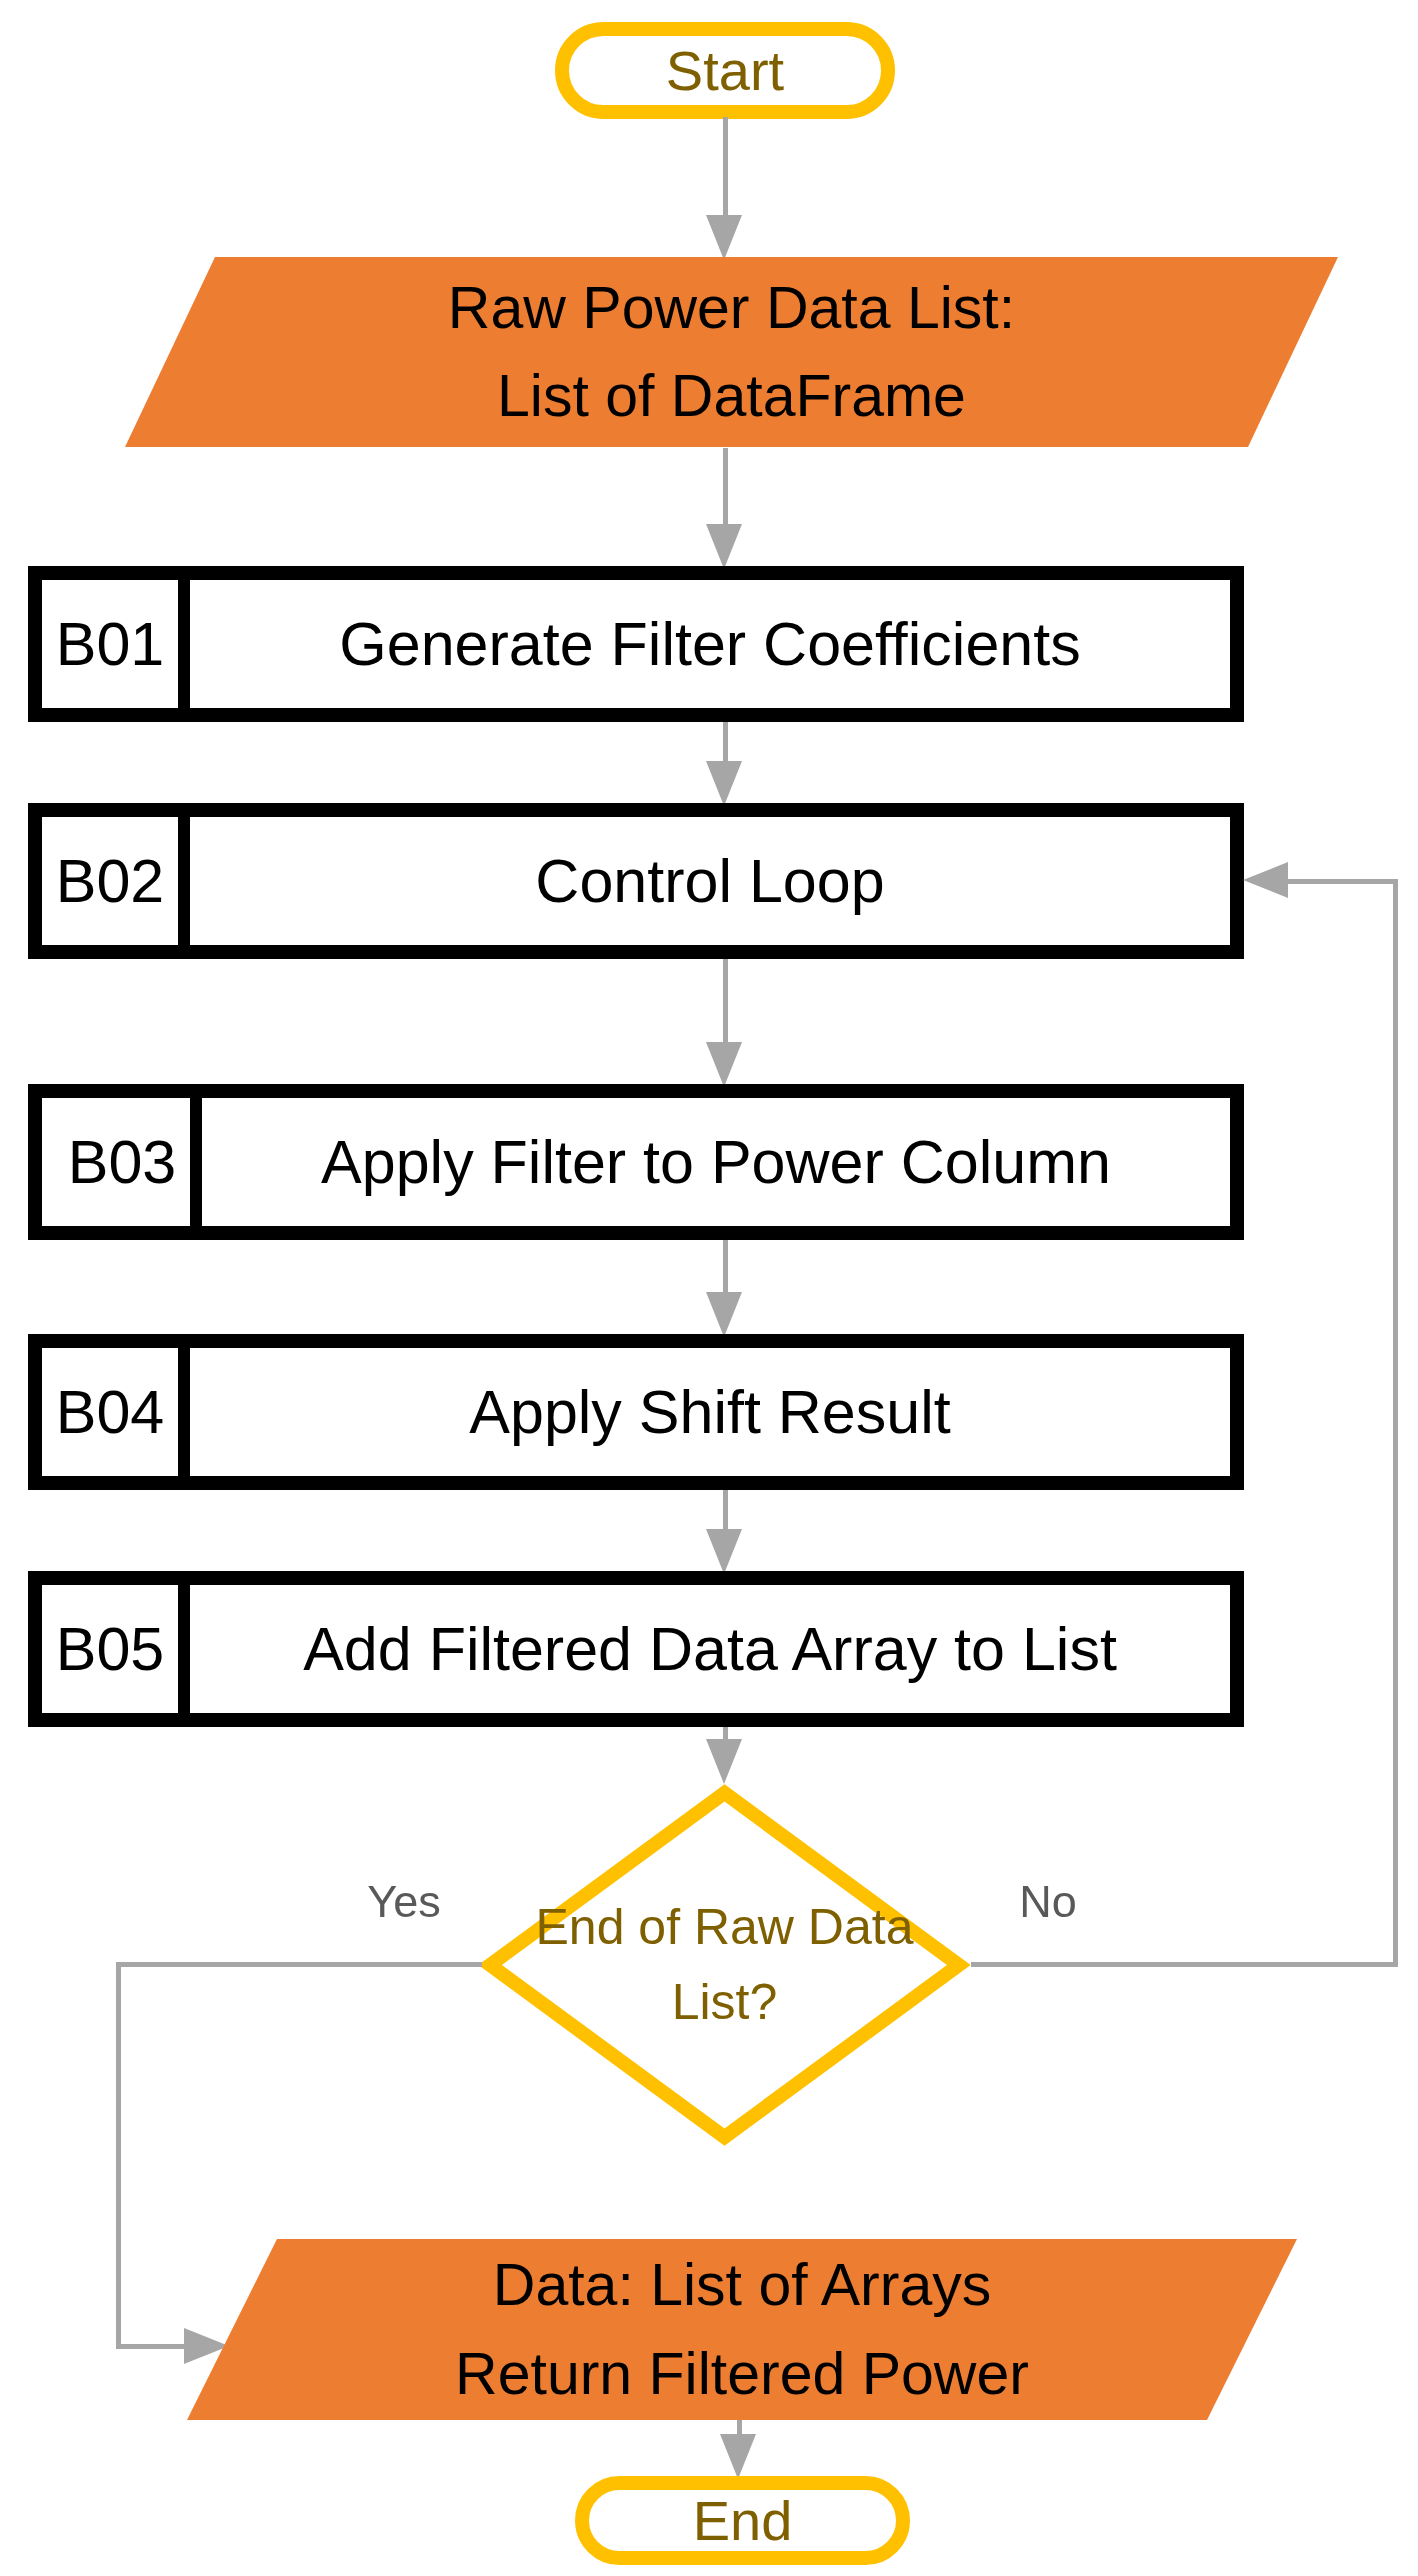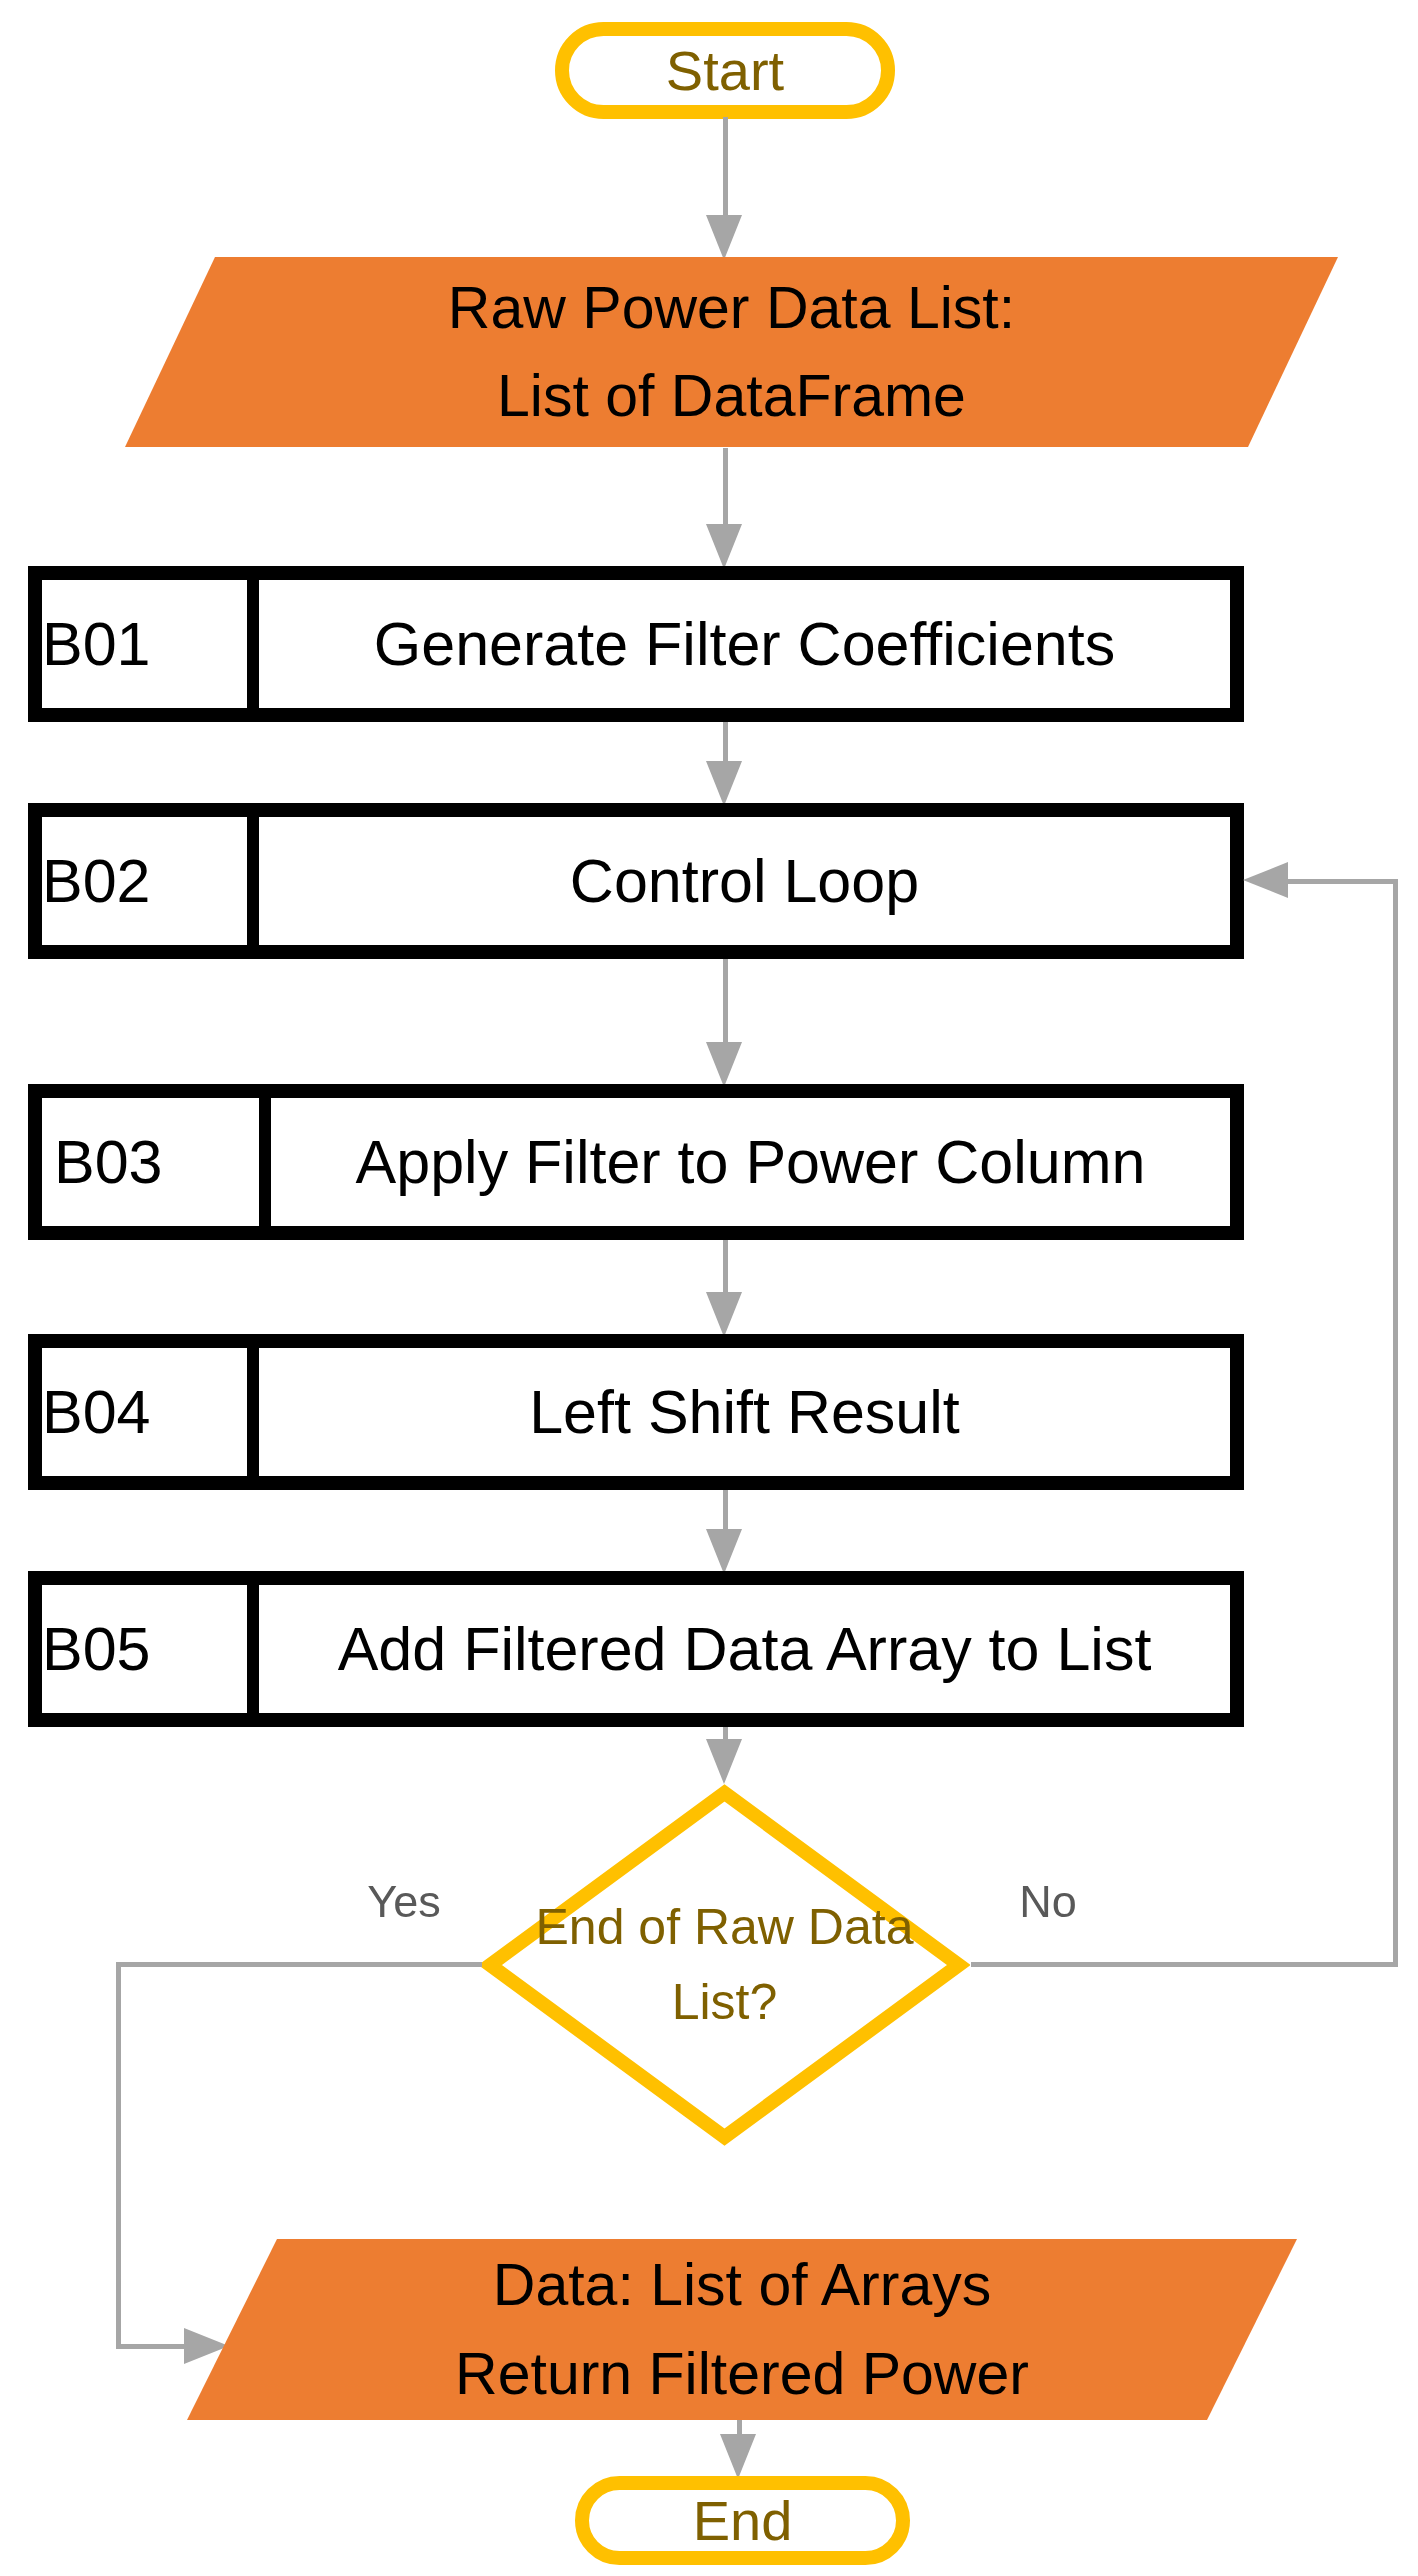--- a/index.html
+++ b/index.html
@@ -34,22 +34,22 @@
     align-items:center;justify-content:center;text-align:center;
     font-size:59px;line-height:1.5;
   }
   
   .bblock{
     position:absolute;left:28px;width:1216px;height:156px;
     border:14px solid var(--process-border);background:#fff;
     display:flex;align-items:stretch;
   }
   .bcell{
-    width:217px;border-right:12.5px solid var(--process-border);
-    display:flex;align-items:center;justify-content:flex-start;
+    width:148px;border-right:12.5px solid var(--process-border);
+    display:flex;align-items:center;justify-content:center;
     font-size:61px;color:#000;
   }
   .bcontent{
     flex:1;display:flex;align-items:center;justify-content:center;
     font-size:61px;color:#000;text-align:center;border-radius:20px;
   }
   
   .vline,.hline{position:absolute;background:var(--connector-gray);}
   .vline{width:4.7px;}
   .hline{height:4.7px;}
@@ -124,21 +124,21 @@
   </div>
 
   <div class="vline" style="left:723px;top:1240px;height:54px;"></div>
   <div class="ah ah-down" style="left:706px;top:1292px;"></div>
 
   <div class="bblock" style="top:1334px;">
     <div class="bcell">
       <span>B04</span>
     </div>
     <div class="bcontent">
-      <span>Left Shift Result</span>
+      <span>Apply Shift Result</span>
     </div>
   </div>
 
   <div class="vline" style="left:723px;top:1490px;height:41px;"></div>
   <div class="ah ah-down" style="left:706px;top:1529px;"></div>
 
   <div class="bblock" style="top:1571px;">
     <div class="bcell">
       <span>B05</span>
     </div>

